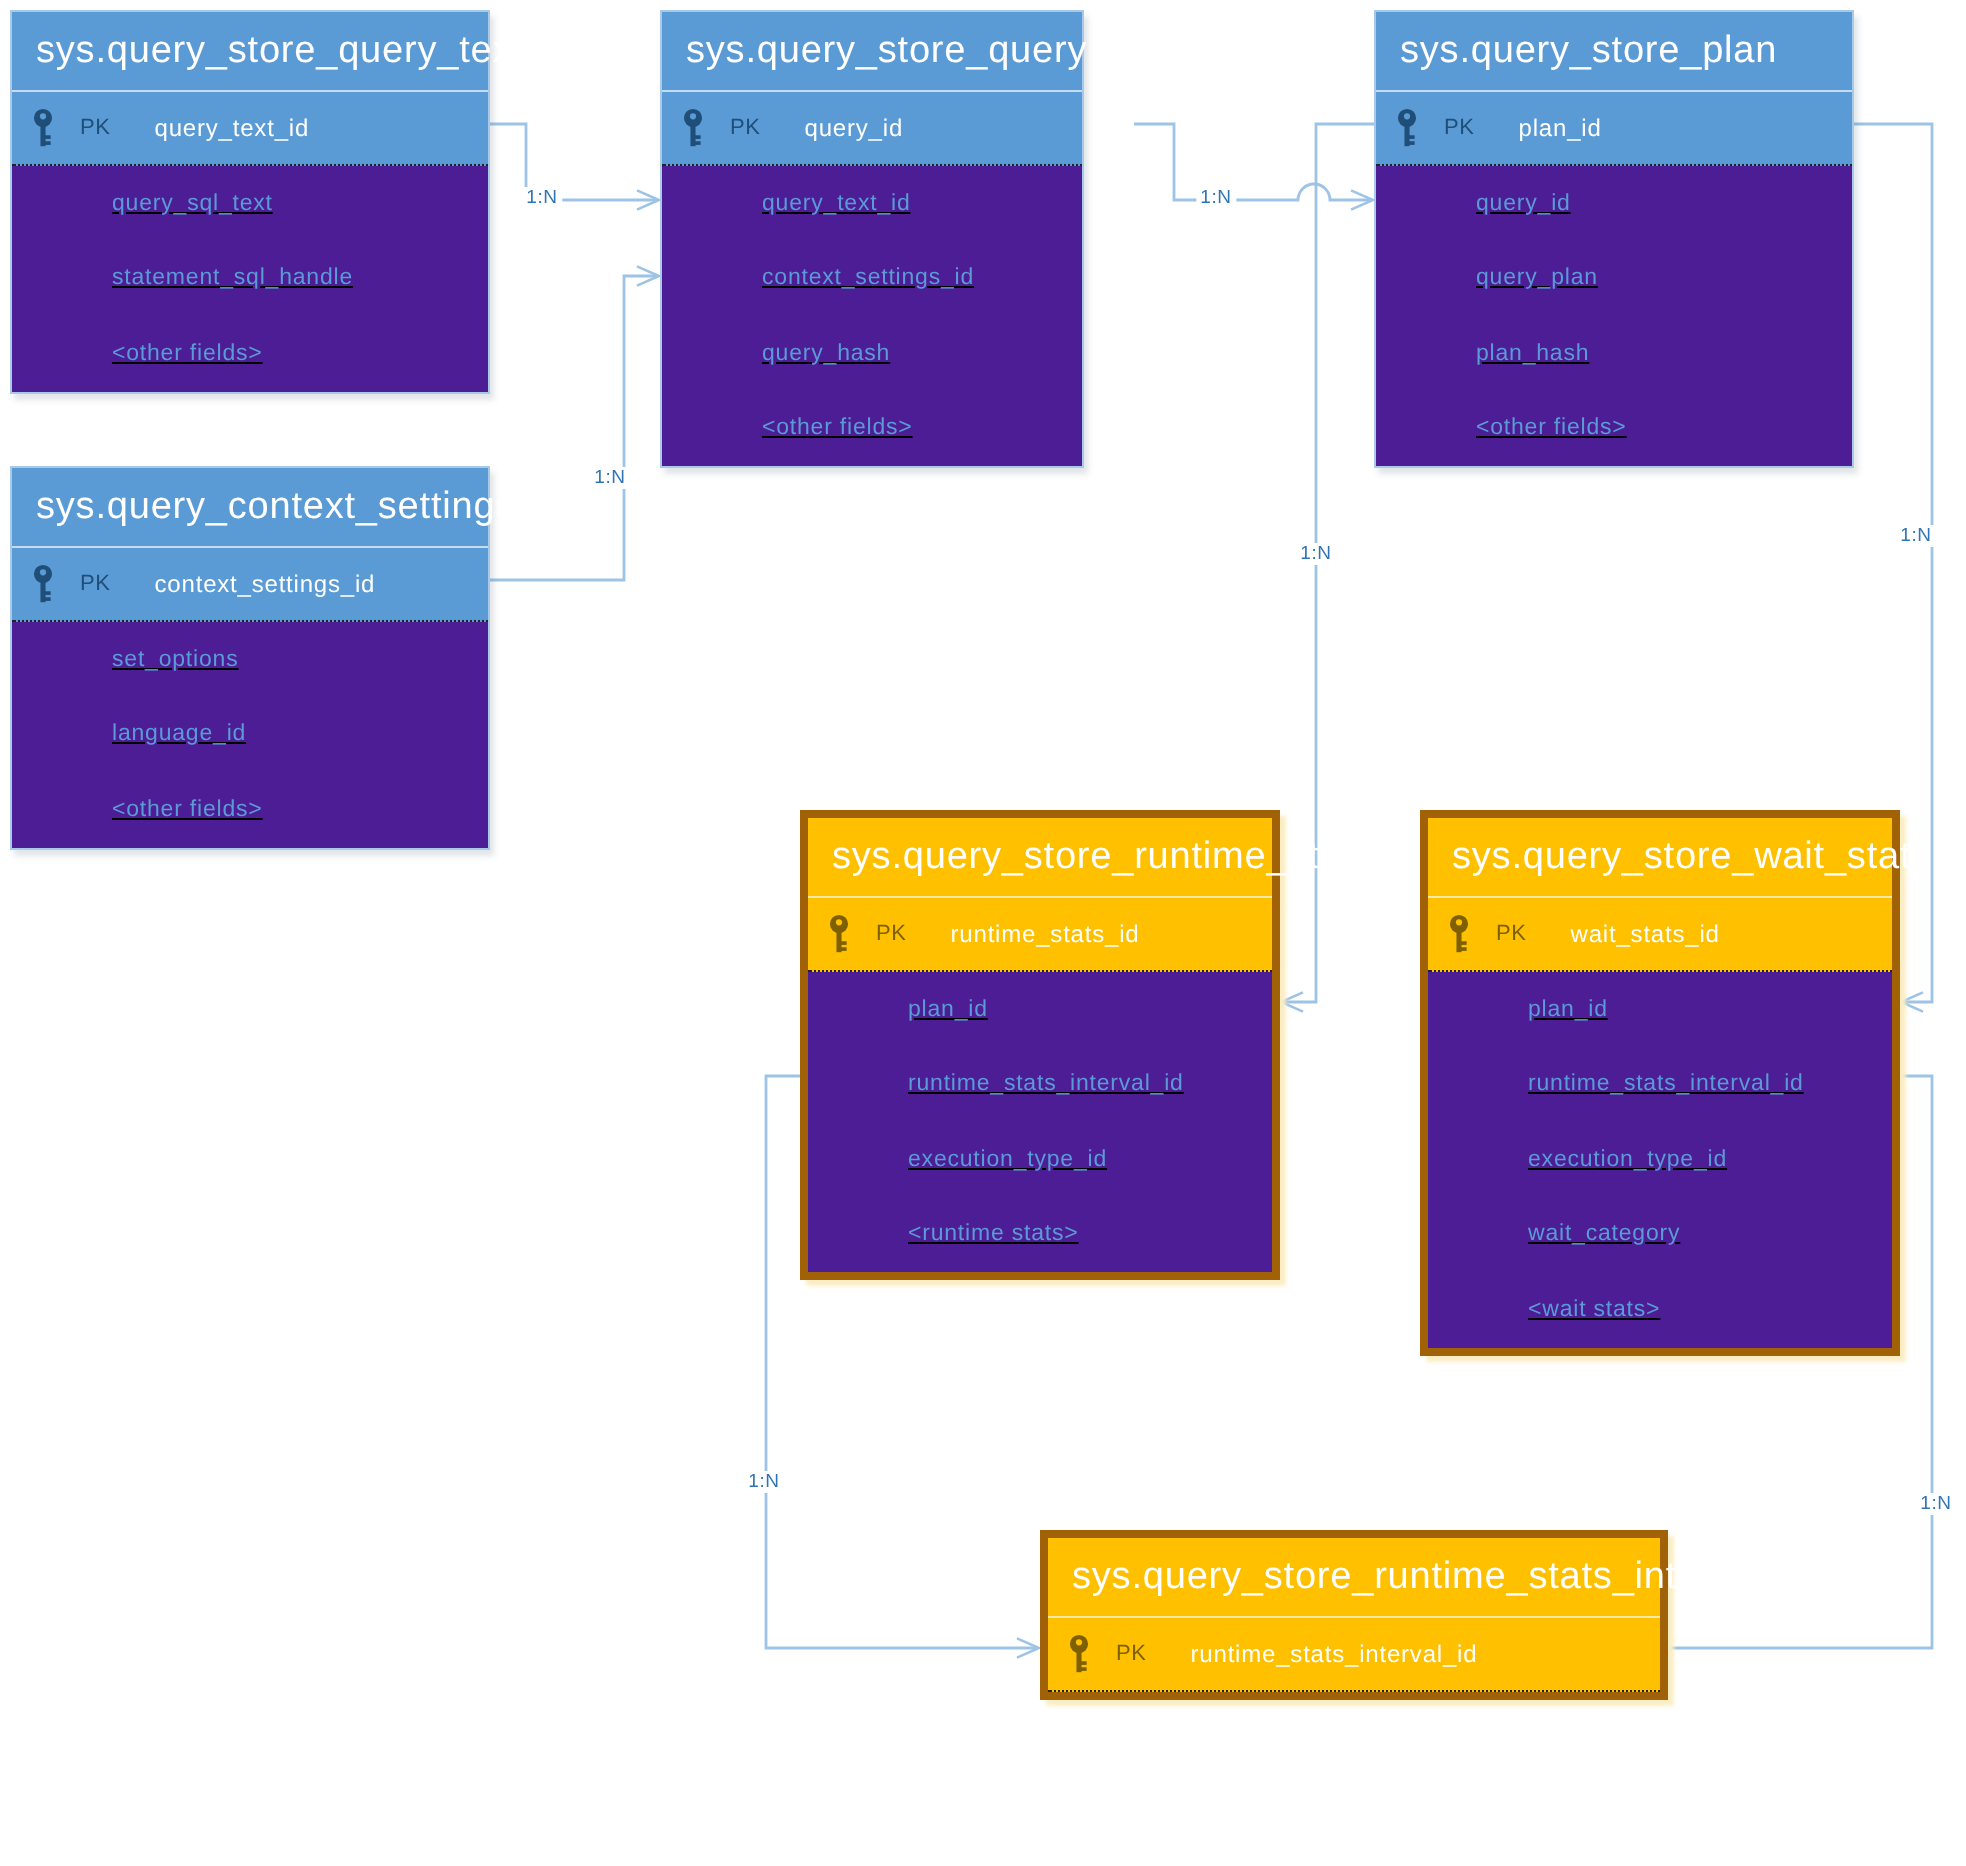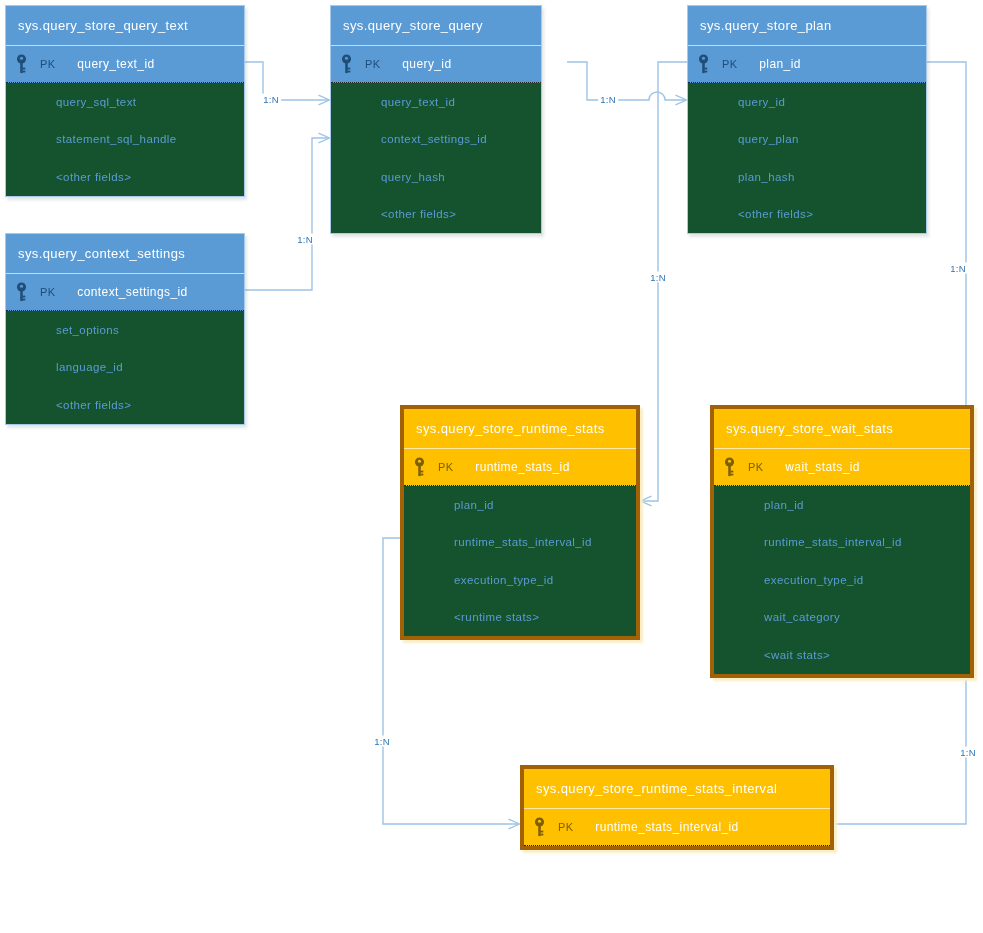--- a/index.html
+++ b/index.html
@@ -6,36 +6,36 @@
   .canvas{
     position:relative;width:983px;height:933px;background:#ffffff;overflow:hidden;
     font-family:"Liberation Sans","DejaVu Sans",sans-serif;
   }
   svg.wires{position:absolute;left:0;top:0;z-index:1;}
   .tbl{position:absolute;z-index:2;box-sizing:border-box;}
   .tbl.blue{border:1px solid #A9C9E8;box-shadow:2px 3px 3px rgba(90,110,130,.18);}
   .tbl.orange{border:4px solid #a16207;box-shadow:3px 3px 2px #FBEEC4;}
   .hdr{
     height:39px;display:flex;align-items:center;padding-left:12px;
-    color:#ffffff;font-size:13px;letter-spacing:.4px;box-sizing:border-box;
+    color:#ffffff;font-size:19px;letter-spacing:.4px;box-sizing:border-box;
   }
   .blue .hdr,.blue .pk-row{background:#5B9BD5;}
   .orange .hdr,.orange .pk-row{background:#FFC000;}
   .pk-row{
     height:38px;display:flex;align-items:center;box-sizing:border-box;
     border-top:1px solid rgba(255,255,255,.65);
     border-bottom:1px dotted #222222;
     padding-left:9px;
   }
   .blue .pk-row{--hole:#5B9BD5;color:#1F4E79;}
   .orange .pk-row{--hole:#FFC000;color:#7F6000;}
   .key{flex:0 0 auto;}
   .pk-lab{font-size:11px;margin-left:12px;letter-spacing:.3px;}
   .pk-name{color:#ffffff;font-size:12px;letter-spacing:.4px;margin-left:22px;}
-  .tbody{background:#14532d;}
+  .tbody{background:#4c1d95;text-decoration:underline;}
   .fld{
     height:37.5px;display:flex;align-items:center;padding-left:50px;
     color:#5B9BD5;font-size:11.5px;letter-spacing:.4px;box-sizing:border-box;
   }
   .rel-label{
     position:absolute;z-index:3;transform:translate(-50%,-50%);
     background:#ffffff;color:#2E75B6;font-size:9.5px;letter-spacing:.3px;
     padding:0 2px;line-height:11px;
   }
 </style>
@@ -165,21 +165,21 @@
       <span class="pk-name">runtime_stats_id</span>
     </div>
     <div class="tbody">
       <div class="fld">plan_id</div>
       <div class="fld">runtime_stats_interval_id</div>
       <div class="fld">execution_type_id</div>
       <div class="fld">&lt;runtime stats&gt;</div>
     </div>
   </div>
 
-  <div class="tbl orange" style="left:710px;top:405px;width:264px">
+  <div class="tbl orange" style="left:710px;top:405px;width:240px">
     <div class="hdr">sys.query_store_wait_stats</div>
     <div class="pk-row">
       <svg class="key" width="13" height="20" viewBox="0 0 14 22" fill="currentColor">
         <circle cx="7" cy="5.5" r="5"></circle>
           <circle cx="7" cy="4.6" r="1.7" fill="var(--hole)"></circle>
         <rect x="5.6" y="9" width="2.8" height="12"></rect>
           <rect x="8" y="15" width="3.2" height="2"></rect>
           <rect x="8" y="18.3" width="3.2" height="2"></rect>
       </svg>
       <span class="pk-lab">PK</span>

